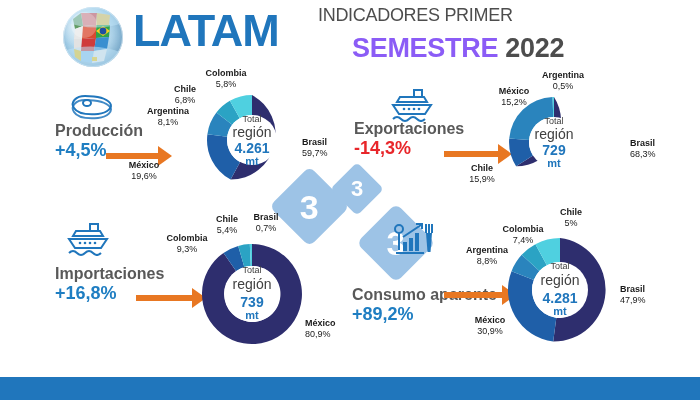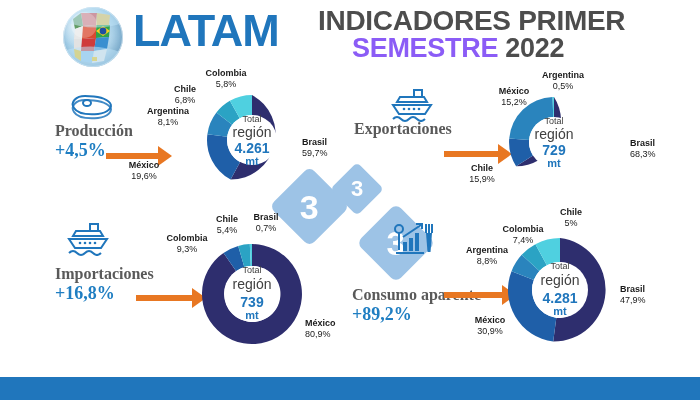--- a/index.html
+++ b/index.html
@@ -19,21 +19,21 @@
       radial-gradient(circle at 50% 50%, #cfe6f4 0%, #a8d2ea 60%, #7fb4d8 100%);
     overflow:hidden;box-shadow:inset -5px -5px 10px rgba(0,60,110,.25);
   }
   .globe svg{position:absolute;left:0;top:0;}
   .latam{
     position:absolute;left:133px;top:8px;
     font-size:45px;font-weight:bold;color:#2076bc;letter-spacing:-1px;line-height:1;
   }
   .hdr-line1{
     position:absolute;left:318px;top:6px;
-    font-size:28px;font-weight:bold;color:#4d4d4d;letter-spacing:-.3px;line-height:1.08;
+    font-size:18px;font-weight:normal;color:#4d4d4d;letter-spacing:-.3px;line-height:1.08;
   }
   .hdr-line2{
     position:absolute;left:352px;top:34px;
     font-size:27px;font-weight:bold;letter-spacing:-.3px;line-height:1.08;color:#4d4d4d;
   }
   .hdr-line2 .sem{color:#8b5cf6;}
 
   
   .diamond{
     position:absolute;background:#9dc3e6;border-radius:7px;
@@ -42,21 +42,21 @@
   }
   .diamond span{
     transform:rotate(-45deg);color:#ffffff;font-weight:bold;line-height:1;
   }
   .dia-a{left:281px;top:178px;width:57px;height:57px;}
   .dia-a span{font-size:34px;}
   .dia-b{left:338px;top:170px;width:38px;height:38px;border-radius:5px;}
   .dia-b span{font-size:22px;}
   .dia-c{left:368px;top:215px;width:56px;height:56px;}
   .dia-c span{font-size:33px;}
-  .blk-label{position:absolute;font-family:Liberation Serif, serif;}
+  .blk-label{position:absolute;}
   .blk-title{
     font-size:16px;font-weight:bold;color:#595959;white-space:nowrap;line-height:1.1;
   }
   .blk-pct{font-size:18px;font-weight:bold;line-height:1.15;}
   .pct-up{color:#1f7ec2;}
   .pct-down{color:#e8262a;}
 
   
   .arrow{position:absolute;height:20px;}
   .arrow .shaft{position:absolute;left:0;top:7px;height:6px;background:#e87722;}
@@ -211,20 +211,21 @@
       <path d="M3 17 L41 17 L35 26 L9 26 Z" fill="none" stroke="#2076bc" stroke-width="2"></path>
       <circle cx="14" cy="21" r="1.3" fill="#2076bc"></circle>
       <circle cx="19" cy="21" r="1.3" fill="#2076bc"></circle>
       <circle cx="24" cy="21" r="1.3" fill="#2076bc"></circle>
       <circle cx="29" cy="21" r="1.3" fill="#2076bc"></circle>
       <path d="M3 31 q4 -4 8 0 t8 0 t8 0 t8 0" fill="none" stroke="#2076bc" stroke-width="2"></path>
     </svg>
   </div>
   <div class="blk-label" style="left:354px;top:120px;">
     <div class="blk-title">Exportaciones</div>
+    <div class="blk-pct pct-down">-14,3%</div>
   </div>
   <div class="arrow" style="left:444px;top:144px;width:68px;">
     <div class="shaft" style="width:54px;"></div>
     <div class="head" style="left:54px;"></div>
   </div>
 
   <div class="donut" style="left:508px;top:96px;width:92px;height:92px;">
     <svg width="92" height="92" viewBox="0 0 92 92">
       <g transform="translate(46,46)">
 

